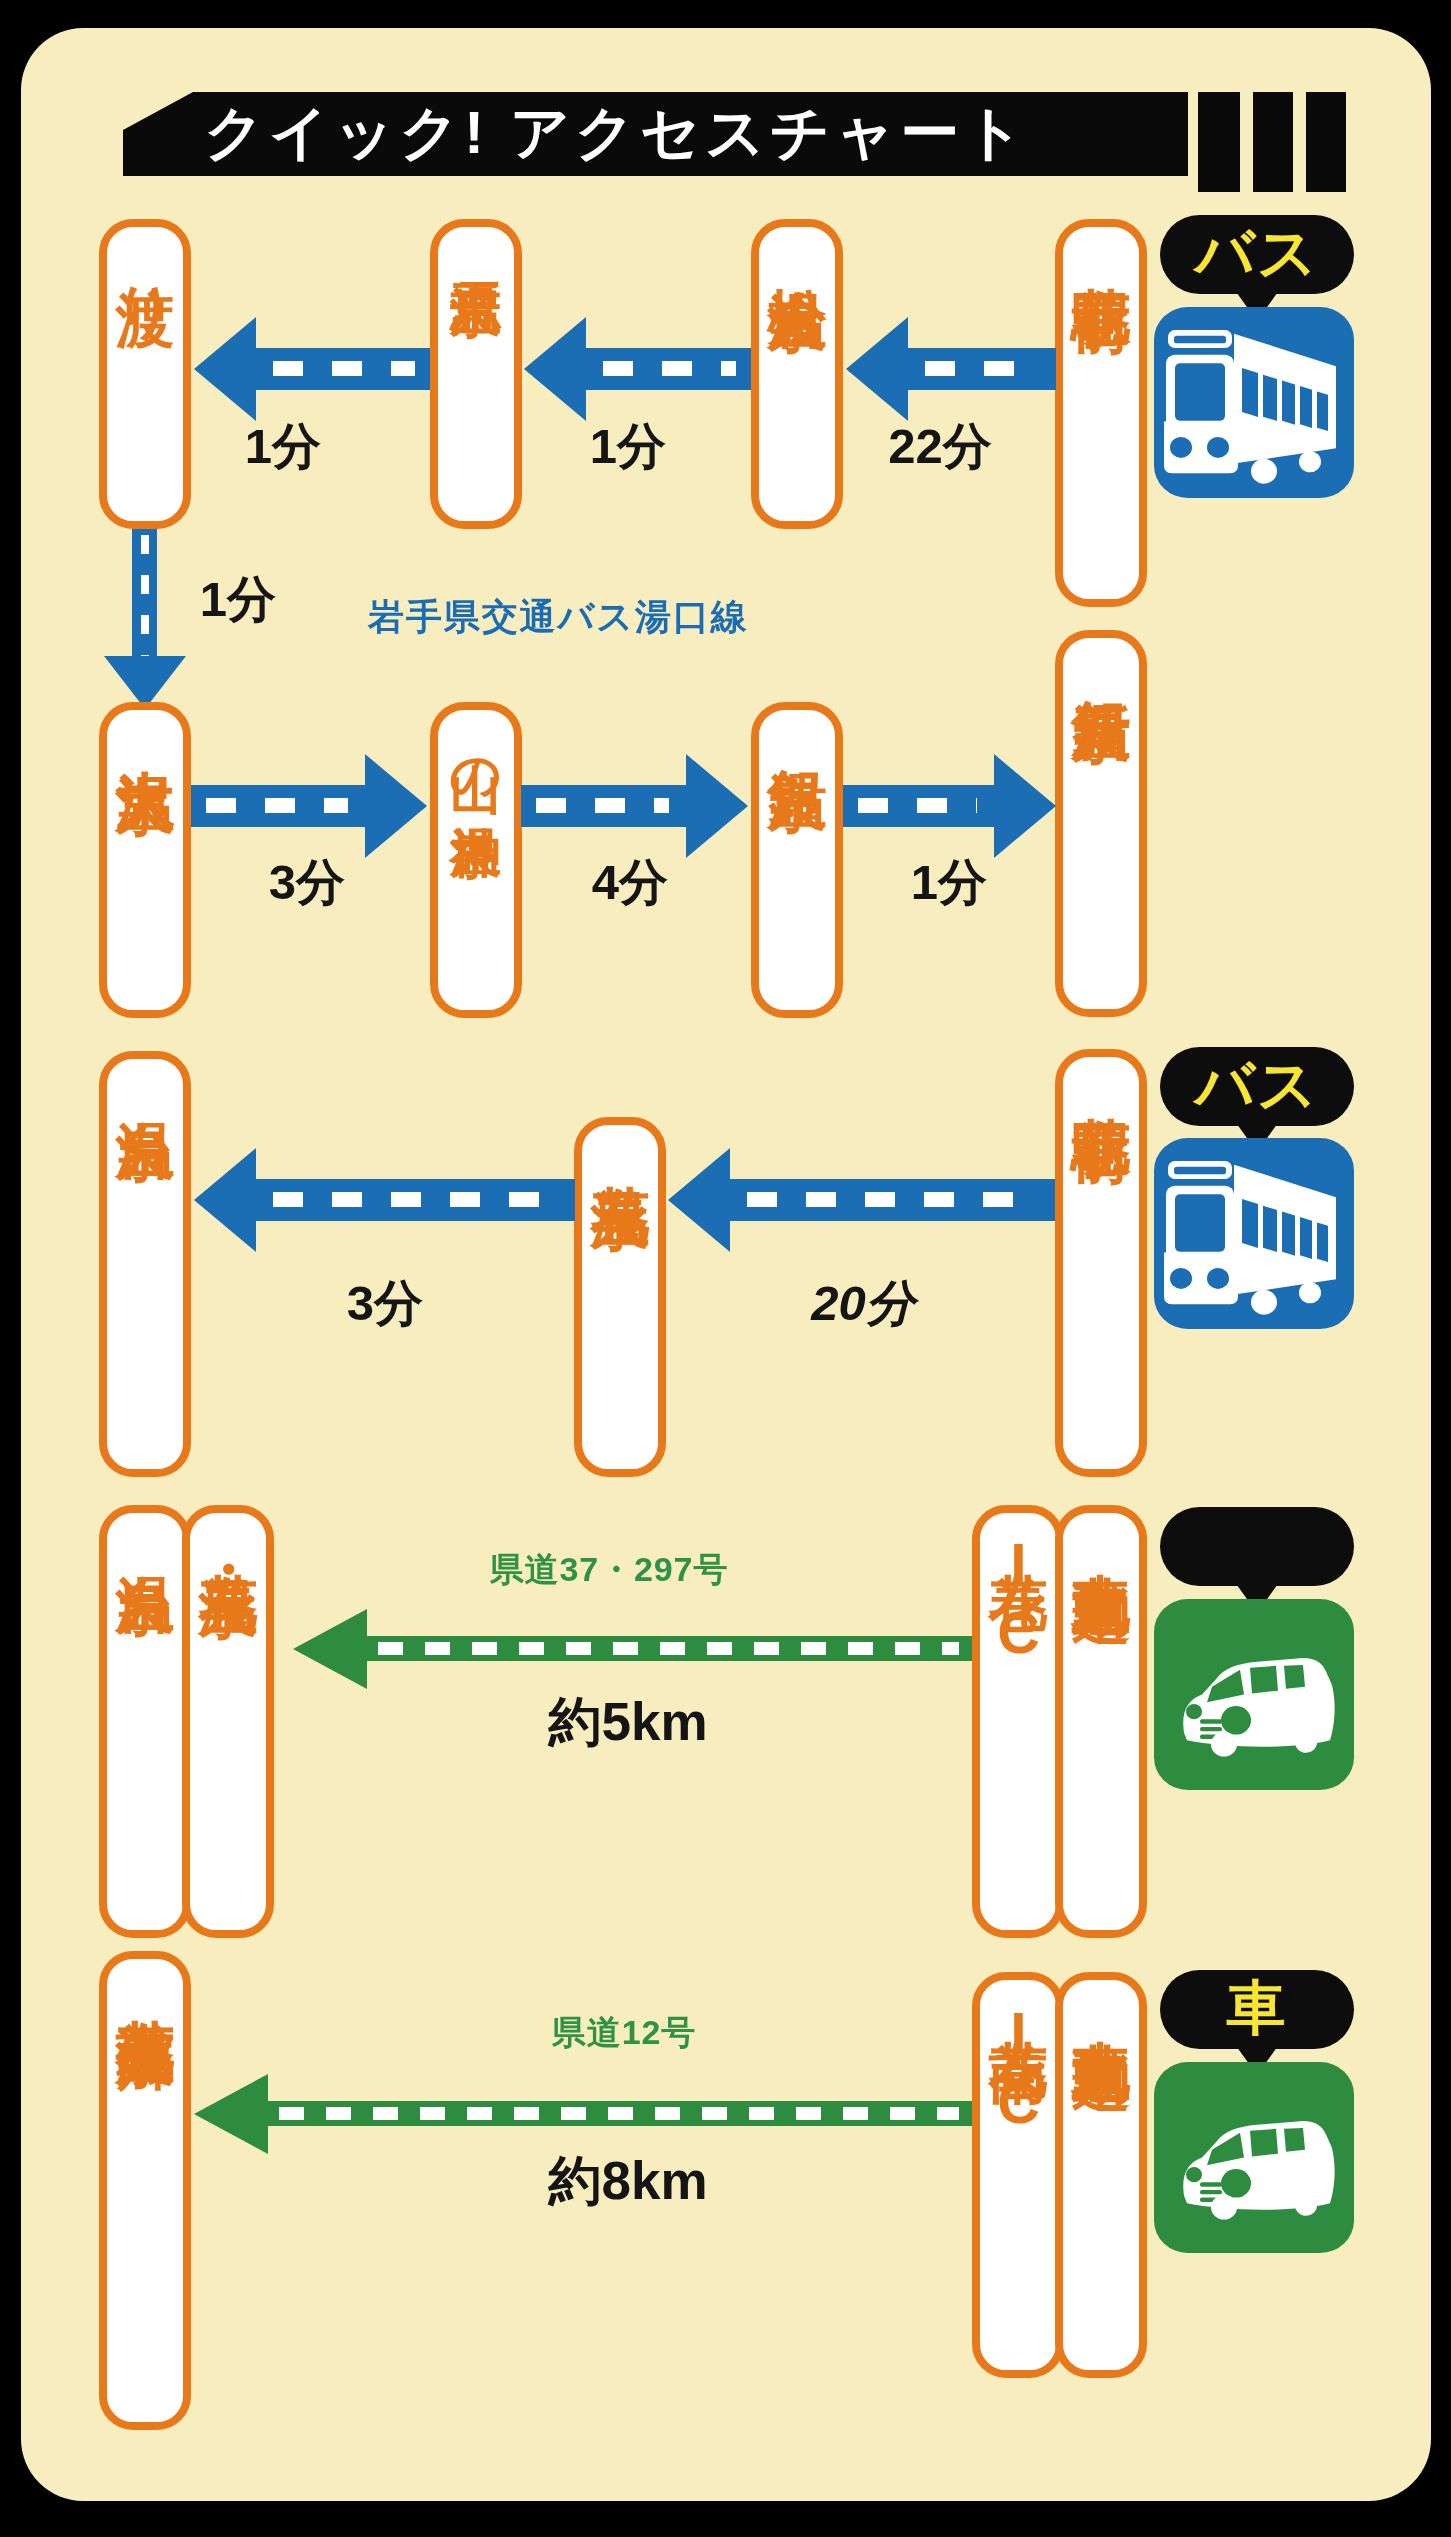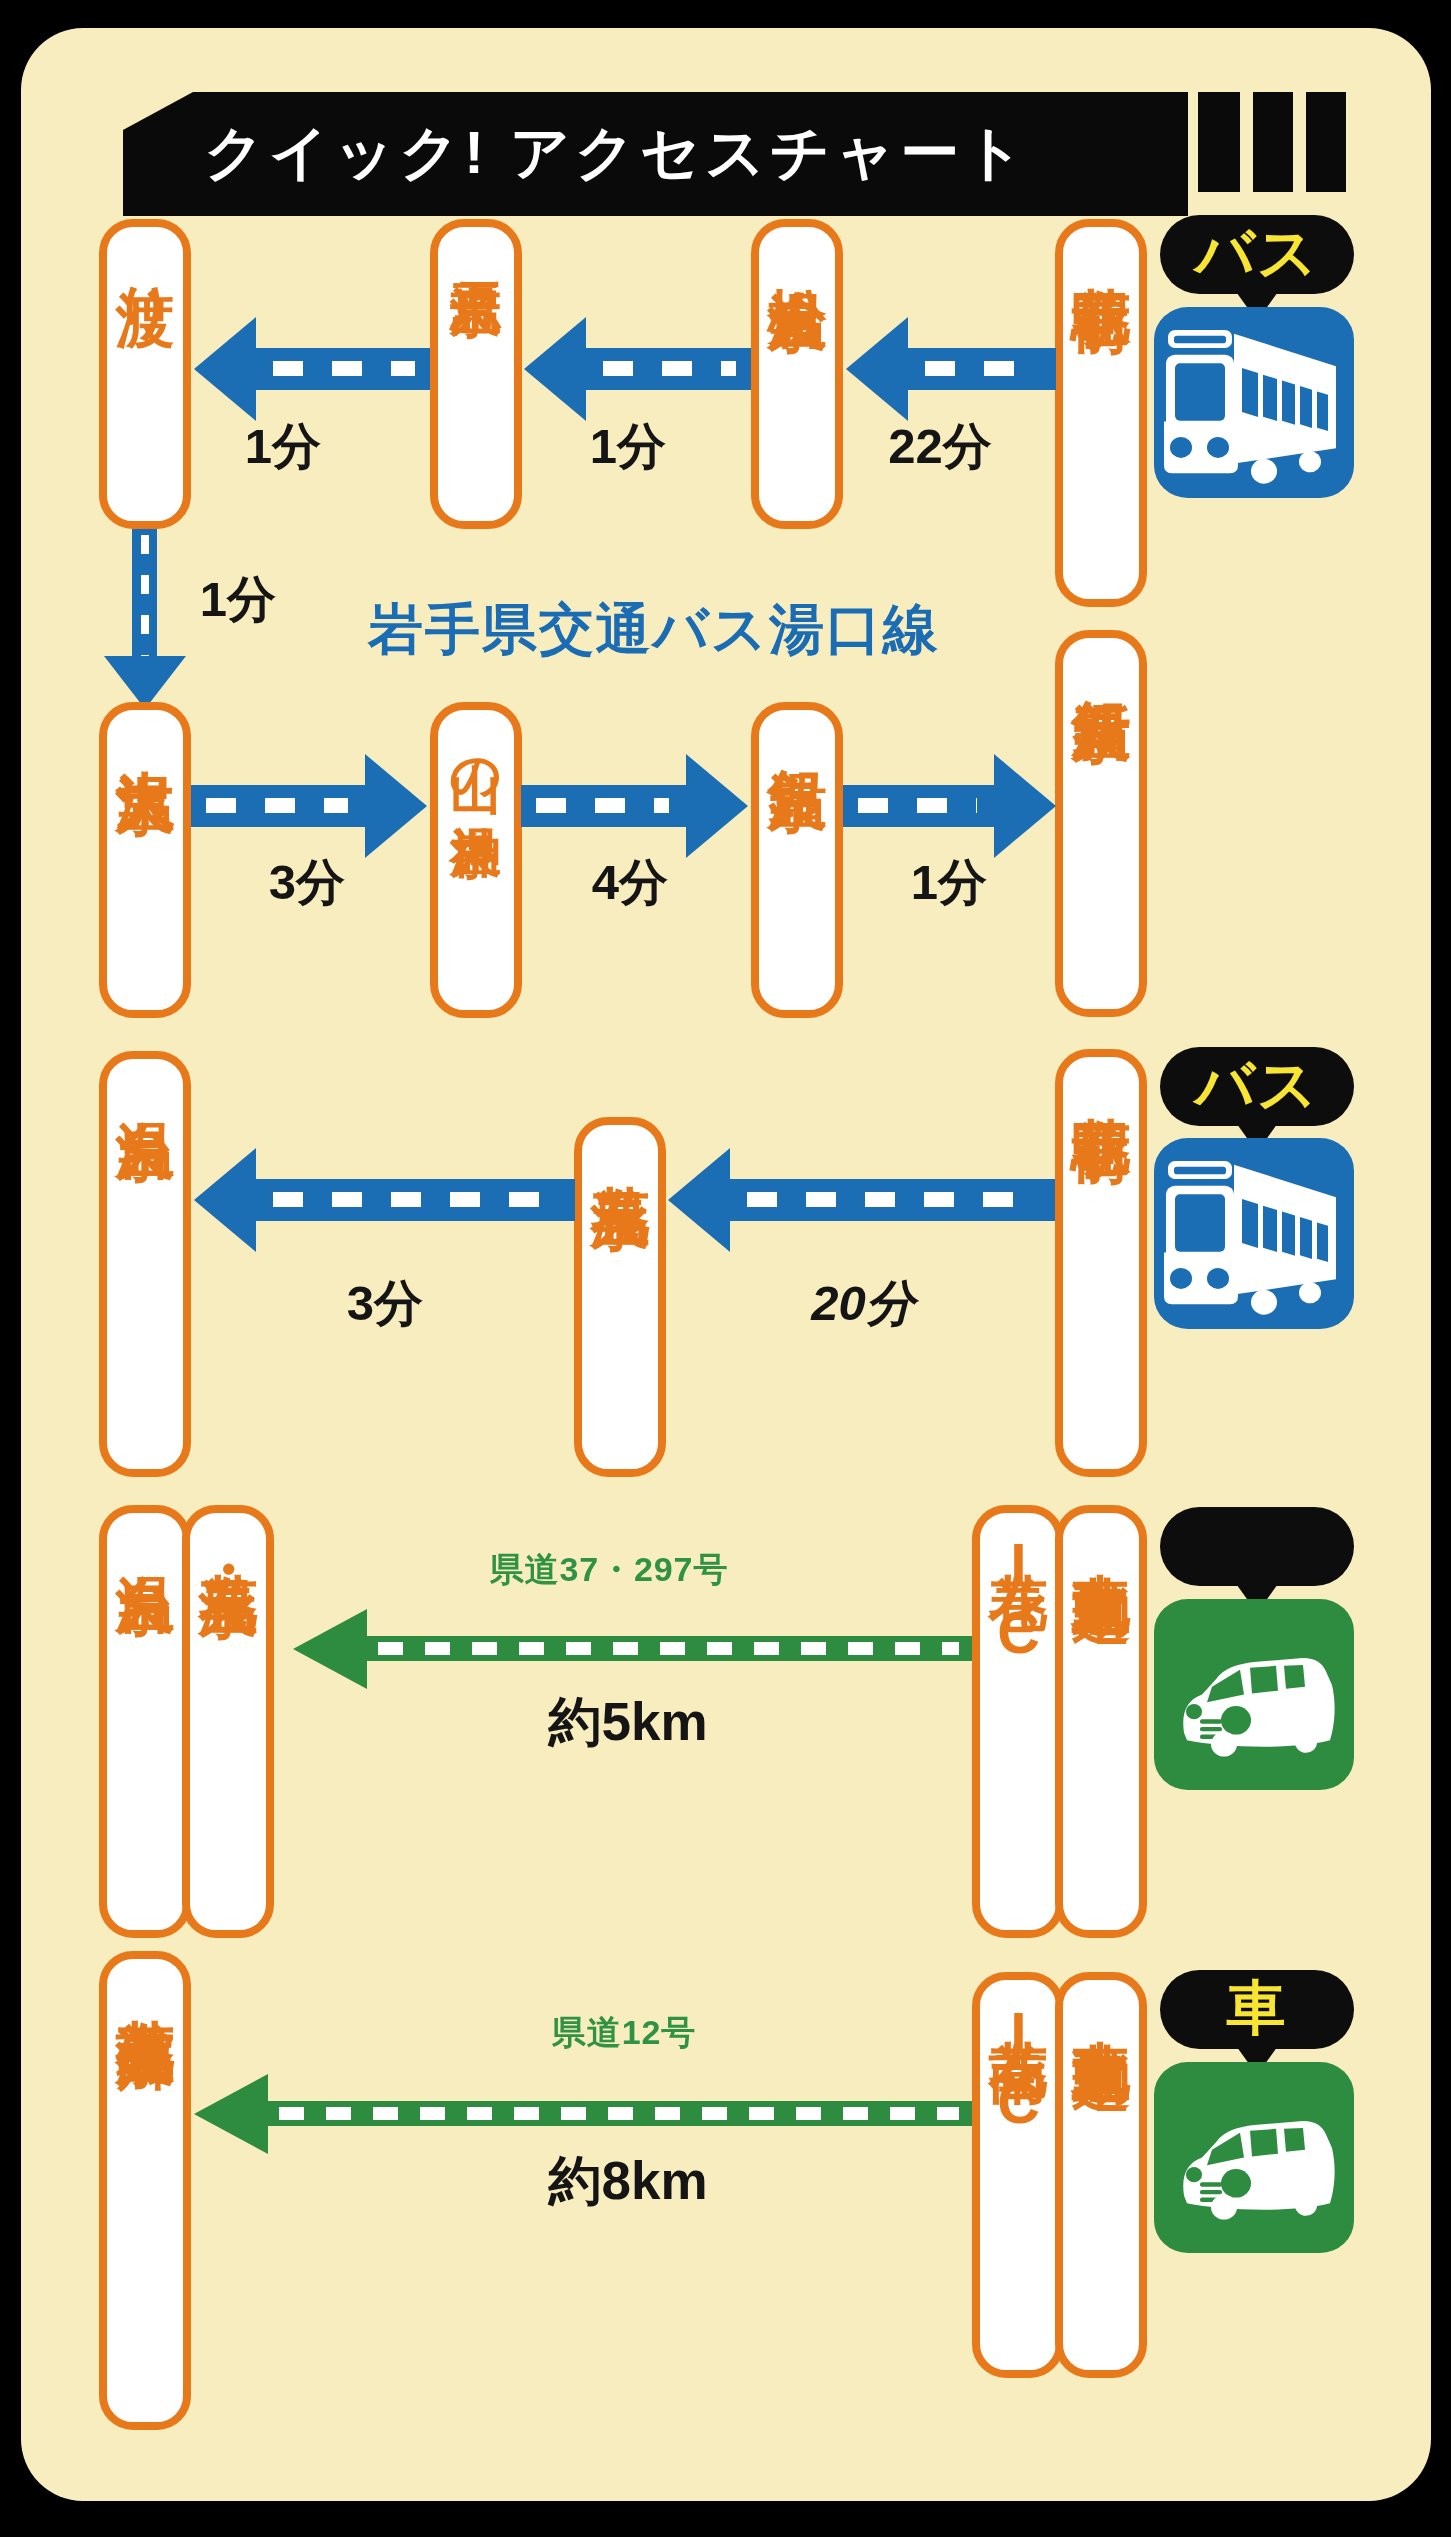--- a/index.html
+++ b/index.html
@@ -12,21 +12,21 @@
     --ink:#151515;
     --bubble-black:#0D0D0D;
     --yellow:#F7E433;
   }
   *{margin:0;padding:0;box-sizing:border-box;}
   html,body{background:#000;}
   body{font-family:"Liberation Sans","DejaVu Sans",sans-serif;font-weight:bold;}
   .canvas{position:relative;width:1451px;height:2538px;background:#000;overflow:hidden;}
   .card{position:absolute;left:21px;top:28px;width:1410px;height:2473px;border-radius:62px;background:var(--cream);}
   
-  .title-bar{position:absolute;left:123px;top:92px;width:1065px;height:124px;background:#0A0A0A;
+  .title-bar{position:absolute;left:123px;top:92px;width:1065px;height:84px;background:#0A0A0A;
     clip-path:polygon(0 38px,70px 0,100% 0,100% 100%,0 100%);
     display:flex;align-items:center;padding-left:81px;}
   .title-bar .title{color:#fff;font-size:59px;letter-spacing:4.7px;white-space:nowrap;}
   .deco-bar{position:absolute;top:92px;height:100px;background:#0A0A0A;}
   
   .cap{position:absolute;width:92px;background:#fff;border:8.5px solid var(--orange);border-radius:34px;
     display:flex;justify-content:center;align-items:flex-start;padding-top:13.2px;}
   .cap span{writing-mode:vertical-rl;text-orientation:upright;color:var(--orange);
     font-size:59px;line-height:1;letter-spacing:2.8px;}
   .cap.sm span{font-size:51px;letter-spacing:1.9px;}
@@ -52,21 +52,21 @@
     border-left:41px solid transparent;border-right:41px solid transparent;border-top:53px solid var(--blue);}
   
   .garrow{position:absolute;height:79px;}
   .garrow .shaft{position:absolute;top:27px;height:24.6px;left:64px;right:0;background:var(--green);}
   .garrow .dash{position:absolute;top:33px;height:13.2px;left:85px;right:13.2px;
     background:repeating-linear-gradient(90deg,#fff 0 24.6px,transparent 24.6px 47px);}
   .garrow .head{position:absolute;left:0;top:0;width:0;height:0;
     border-top:40px solid transparent;border-bottom:40px solid transparent;border-right:74px solid var(--green);}
   
   .dur{position:absolute;transform:translateX(-50%);font-size:49px;color:var(--ink);white-space:nowrap;}
-  .route-name{position:absolute;font-size:55px;color:var(--blue-text);letter-spacing:1.9px;white-space:nowrap;}
+  .route-name{position:absolute;font-size:36px;color:var(--blue-text);letter-spacing:1.9px;white-space:nowrap;}
   .road-name{position:absolute;transform:translateX(-50%);font-size:34px;color:var(--green-text);letter-spacing:0.9px;white-space:nowrap;}
   .distance{position:absolute;transform:translateX(-50%);font-size:53px;color:var(--ink);white-space:nowrap;}
   
   .bubble{position:absolute;width:194px;height:79px;background:var(--bubble-black);border-radius:40px;
     display:flex;align-items:flex-end;justify-content:center;}
   .bubble span{color:var(--yellow);font-size:59px;letter-spacing:1.9px;}
   .tail{position:absolute;width:0;height:0;border-left:23px solid transparent;border-right:23px solid transparent;
     border-top:32px solid var(--bubble-black);}
   .vicon{position:absolute;width:200px;height:191px;}
   .vicon svg{width:100%;height:100%;display:block;}

